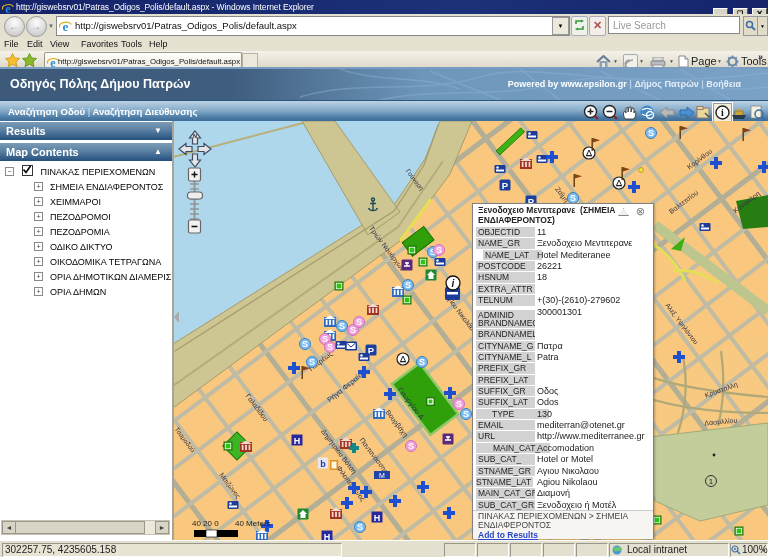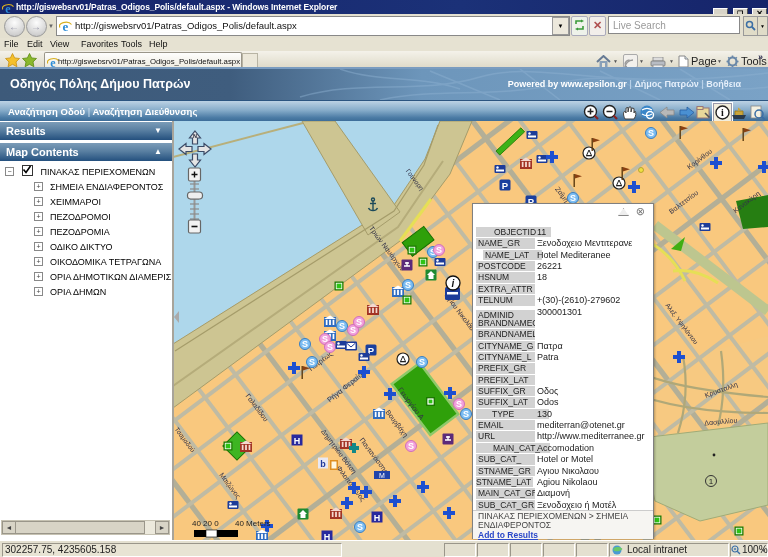--- a/index.html
+++ b/index.html
@@ -3,21 +3,21 @@
 <style>
 *{margin:0;padding:0;box-sizing:content-box}
 body{font-family:"Liberation Sans",sans-serif;width:768px;height:557px;position:relative;overflow:hidden;background:#e4e0d0}
 </style></head>
 <body>
 <div style="position:absolute;left:0;top:0;width:768px;height:14px;background:linear-gradient(90deg,#16246a,#1b3178 60%,#16246a)">
 <div style="position:absolute;left:2px;top:1px"><svg width="12" height="13" viewBox="0 0 13 13">
         <text x="6.5" y="11" font-size="13" font-weight="bold" font-family="Liberation Serif" fill="#2a8cd8" text-anchor="middle">e</text>
         <path d="M1 7.5 A6 3.5 0 0 1 12.5 4.5" stroke="#d8b020" stroke-width="1.2" fill="none"></path>
       </svg></div>
-<div style="position:absolute;left:16px;top:1.5px;font-size:8.5px;letter-spacing:-0.1px;font-weight:bold;color:#fff;white-space:nowrap">http://giswebsrv01/Patras_Odigos_Polis/default.aspx - Windows Internet Explorer</div>
+<div style="position:absolute;left:16px;top:1.5px;font-size:8.5px;letter-spacing:-0.1px;font-weight:normal;color:#fff;white-space:nowrap">http://giswebsrv01/Patras_Odigos_Polis/default.aspx - Windows Internet Explorer</div>
 <div style="position:absolute;right:1px;top:1.5px">
 <span style="display:inline-block;width:13px;height:11px;background:#d8d4c8;border:1px solid #fff;border-right-color:#555;border-bottom-color:#555;font-size:8px;line-height:9px;text-align:center;font-weight:bold">_</span>
 <span style="display:inline-block;width:13px;height:11px;background:#d8d4c8;border:1px solid #fff;border-right-color:#555;border-bottom-color:#555;font-size:7px;line-height:10px;text-align:center;font-weight:bold">❐</span>
 <span style="display:inline-block;width:13px;height:11px;background:#d8d4c8;border:1px solid #fff;border-right-color:#555;border-bottom-color:#555;font-size:8px;line-height:10px;text-align:center;font-weight:bold">✕</span>
 </div>
   </div>
 <div style="position:absolute;left:0;top:14px;width:768px;height:24px;background:#e4e0d0;border-bottom:1px solid #c4c0b0">
 <div style="position:absolute;left:4px;top:2px;width:19px;height:19px;border-radius:50%;background:radial-gradient(circle at 50% 30%,#fdfdfd,#d2d2d2 70%,#b8b8b8);border:1px solid #999;"></div>
     <div style="position:absolute;left:9px;top:6.5px;font-size:10px;color:#99a;font-weight:bold">←</div>
 <div style="position:absolute;left:26px;top:2px;width:19px;height:19px;border-radius:50%;background:radial-gradient(circle at 50% 30%,#fdfdfd,#d2d2d2 70%,#b8b8b8);border:1px solid #999;"></div>
@@ -540,23 +540,24 @@
     <div style="position:absolute;left:34px;top:160px;height:13px;white-space:nowrap">
 <span style="display:inline-block;width:7px;height:7px;border:1px solid #888;background:#fff;font-size:7px;line-height:7px;text-align:center;vertical-align:1px;color:#444">+</span>
 <span style="font-size:9px;white-space:nowrap">&nbsp;ΟΡΙΑ ΔΗΜΩΝ</span></div>
 <div style="position:absolute;left:1px;top:399px;width:167px;height:13px;background:#ece9dc;border:1px solid #c6c2b2">
 <div style="position:absolute;left:0;top:0;width:12px;height:11px;background:#d8d4c6;border:1px solid #9a968a;font-size:7px;text-align:center;line-height:11px;color:#444">◄</div>
 <div style="position:absolute;left:13px;top:0;width:128px;height:11px;background:#d8d4c6;border:1px solid #9a968a"></div>
 <div style="position:absolute;right:0;top:0;width:12px;height:11px;background:#d8d4c6;border:1px solid #9a968a;font-size:7px;text-align:center;line-height:11px;color:#444">►</div>
 </div>
 </div>
 <div style="position:absolute;left:472px;top:203px;width:180px;height:334px;background:#fff;border:1px solid #808080;box-shadow:1px 1px 2px rgba(0,0,0,.25);color:#222">
+<div style="position:absolute;left:5px;top:2px;width:148px;font-size:8.5px;font-weight:bold;line-height:9.5px">Ξενοδοχειο Μεντιτερανε&nbsp; (ΣΗΜΕΙΑ ΕΝΔΙΑΦΕΡΟΝΤΟΣ)</div>
 <div style="position:absolute;right:24px;top:4px;width:9px;height:6px;border:1px solid #888;background:#eee;clip-path:polygon(50% 0,100% 100%,0 100%)"></div>
 <div style="position:absolute;right:8px;top:1px;font-size:11px;color:#777">⊗</div>
-<div style="position:absolute;left:3px;top:23.00px;width:57px;height:10.36px;background:#d2d2d2;font-size:8.5px;line-height:10px;padding-left:18px;white-space:nowrap;overflow:hidden">OBJECTID</div>
+<div style="position:absolute;left:3px;top:23.00px;width:57px;height:10.36px;background:#d2d2d2;font-size:8.5px;line-height:10px;padding-left:2px;white-space:nowrap;overflow:hidden">OBJECTID</div>
     <div style="position:absolute;left:64px;top:23.00px;font-size:9px;line-height:10px;white-space:nowrap">11</div>
     <div style="position:absolute;left:3px;top:34.36px;width:57px;height:10.36px;background:#d2d2d2;font-size:8.5px;line-height:10px;padding-left:2px;white-space:nowrap;overflow:hidden">NAME_GR</div>
     <div style="position:absolute;left:64px;top:34.36px;font-size:9px;line-height:10px;white-space:nowrap">Ξενοδοχειο Μεντιτερανε</div>
     <div style="position:absolute;left:10px;top:45.72px;width:57px;height:10.36px;background:#d2d2d2;font-size:8.5px;line-height:10px;padding-left:2px;white-space:nowrap;overflow:hidden">NAME_LAT</div>
     <div style="position:absolute;left:64px;top:45.72px;font-size:9px;line-height:10px;white-space:nowrap">Hotel Mediteranee</div>
     <div style="position:absolute;left:3px;top:57.08px;width:57px;height:10.36px;background:#d2d2d2;font-size:8.5px;line-height:10px;padding-left:2px;white-space:nowrap;overflow:hidden">POSTCODE</div>
     <div style="position:absolute;left:64px;top:57.08px;font-size:9px;line-height:10px;white-space:nowrap">26221</div>
     <div style="position:absolute;left:3px;top:68.44px;width:57px;height:10.36px;background:#d2d2d2;font-size:8.5px;line-height:10px;padding-left:2px;white-space:nowrap;overflow:hidden">HSNUM</div>
     <div style="position:absolute;left:64px;top:68.44px;font-size:9px;line-height:10px;white-space:nowrap">18</div>
     <div style="position:absolute;left:3px;top:79.80px;width:57px;height:10.36px;background:#d2d2d2;font-size:8.5px;line-height:10px;padding-left:2px;white-space:nowrap;overflow:hidden">EXTRA_ATTR</div>

